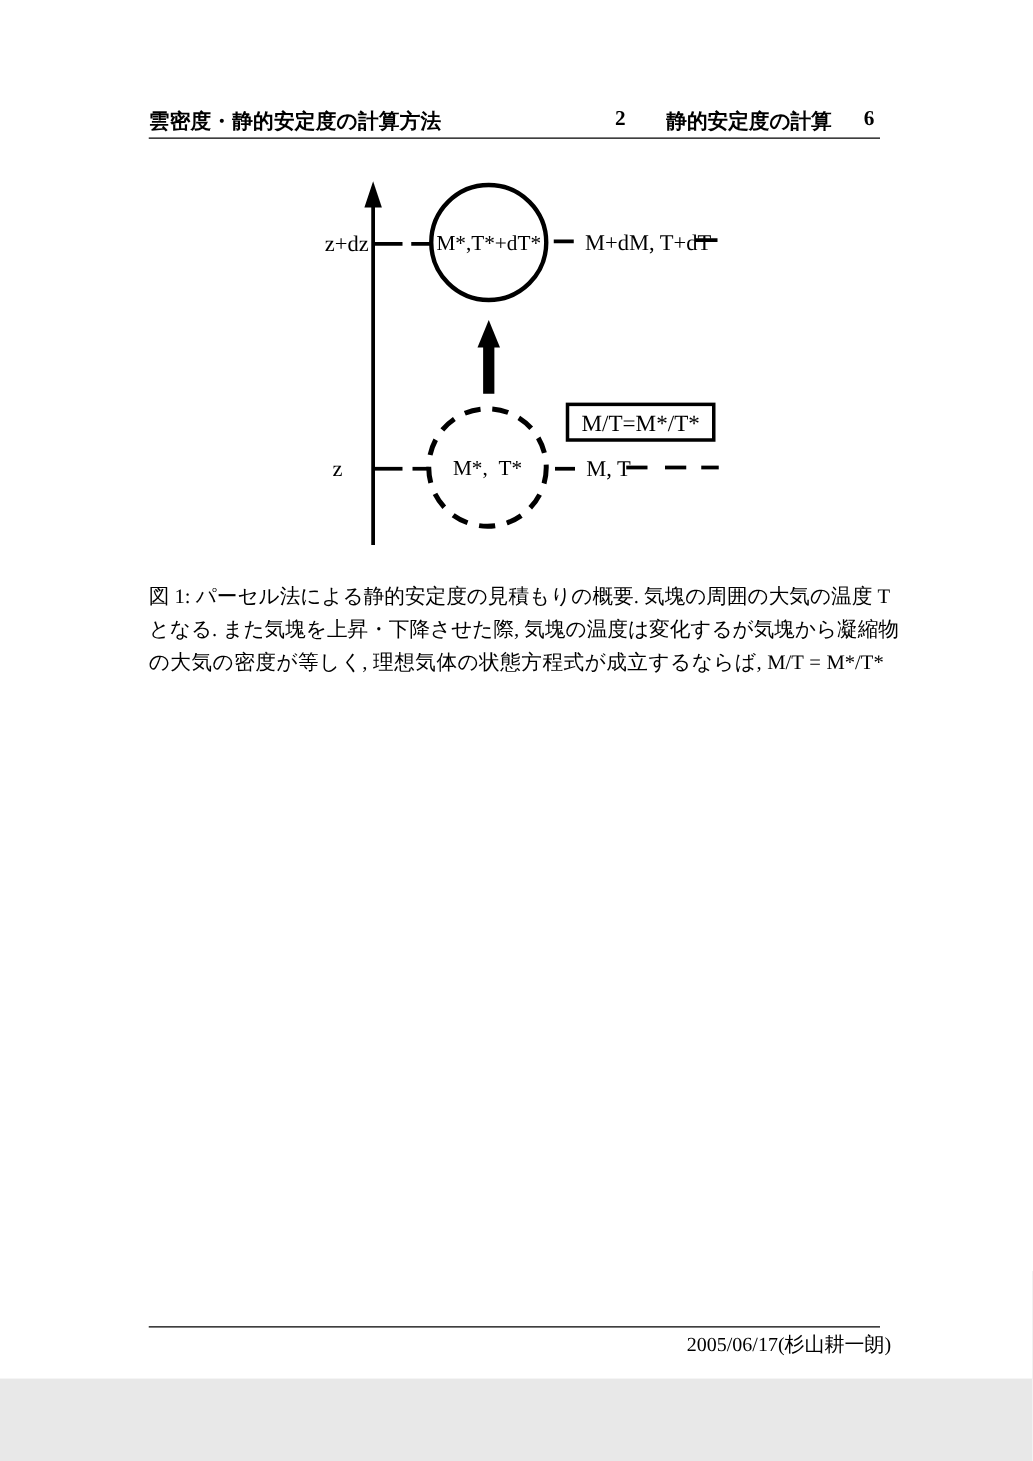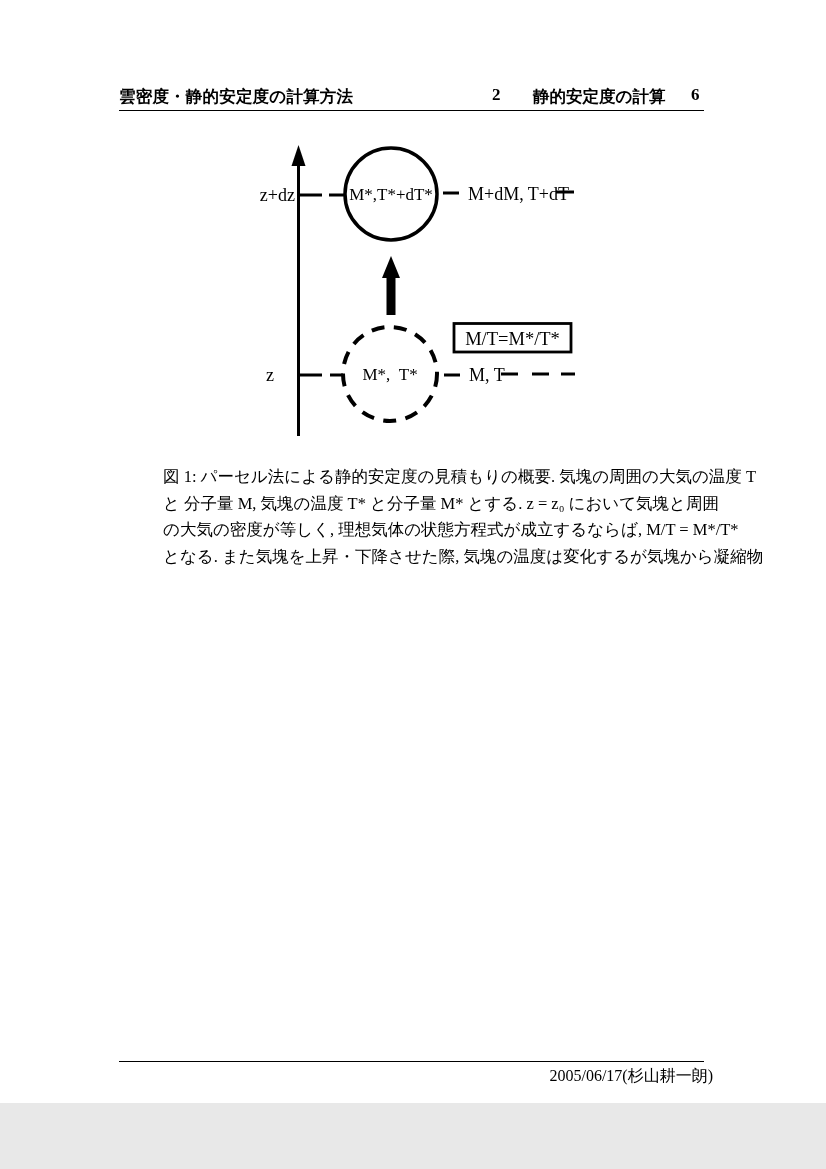--- a/index.html
+++ b/index.html
@@ -56,21 +56,21 @@
   }
 
   
   .caption {
     left: 119px; top: 464px;
     width: 588px;
     font-size: 16.5px;
     line-height: 26.5px;
     text-align: justify;
   }
-  .cap-line { text-align: justify; text-align-last: justify; white-space: nowrap; margin-left: 44px; }
+  .cap-line { text-align: justify; text-align-last: justify; white-space: nowrap; }
   .cap-line.last { text-align-last: left; }
 
   
   .ftr-rule {
     left: 119px; top: 1061px;
     width: 585px; height: 0;
     border-top: 1.4px solid #000;
   }
   .ftr-left {
     left: 119px; top: 1105px;
@@ -121,22 +121,21 @@
     <text x="390" y="380" text-anchor="middle" font-size="17">M*, T*</text>
     <line x1="444" y1="375" x2="460" y2="375" stroke="#000" stroke-width="3"></line>
     <text x="469" y="381" font-size="18">M, T</text>
     <line x1="501" y1="374" x2="518" y2="374" stroke="#000" stroke-width="3"></line>
     <line x1="532" y1="374" x2="549" y2="374" stroke="#000" stroke-width="3"></line>
     <line x1="561" y1="374" x2="575" y2="374" stroke="#000" stroke-width="3"></line>
   </svg>
 
   <div class="abs caption">
     <div class="cap-line">図 1: パーセル法による静的安定度の見積もりの概要. 気塊の周囲の大気の温度 T</div>
-    <div class="cap-line">と 分子量 M, 気塊の温度 T* と分子量 M* とする. z = z₀ において気塊と周囲</div>
+    <div class="cap-line">となる. また気塊を上昇・下降させた際, 気塊の温度は変化するが気塊から凝縮物</div>
     <div class="cap-line">の大気の密度が等しく, 理想気体の状態方程式が成立するならば, M/T = M*/T*</div>
-    <div class="cap-line">となる. また気塊を上昇・下降させた際, 気塊の温度は変化するが気塊から凝縮物</div>
   </div>
 
   <div class="abs ftr-rule"></div>
   <div class="abs ftr-left">main.tex</div>
   <div class="abs ftr-right">2005/06/17(杉山耕一朗)</div>
 
 </div>
 
 </body></html>

